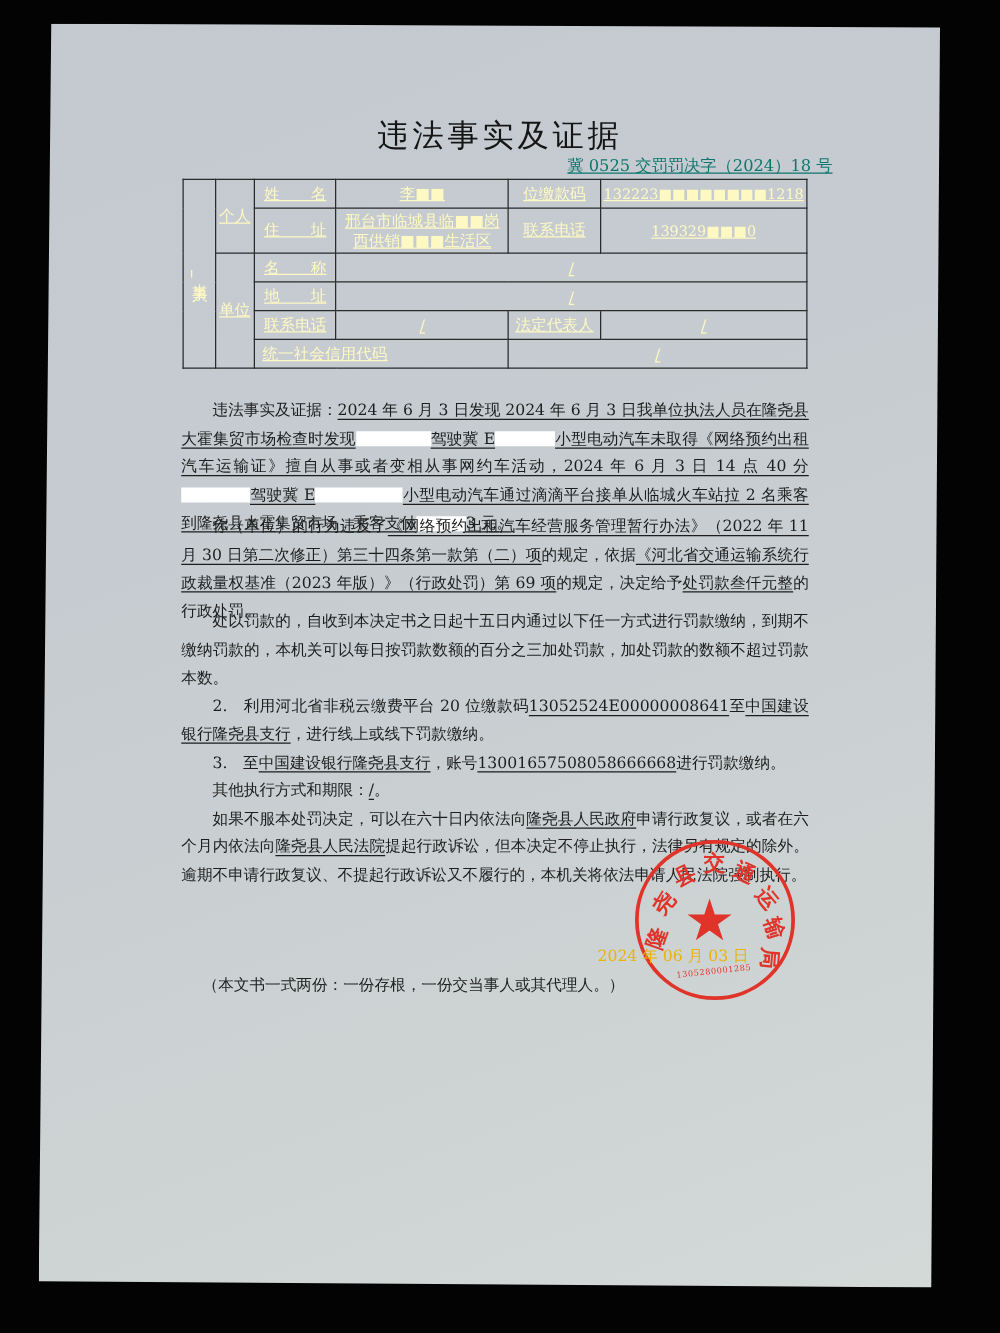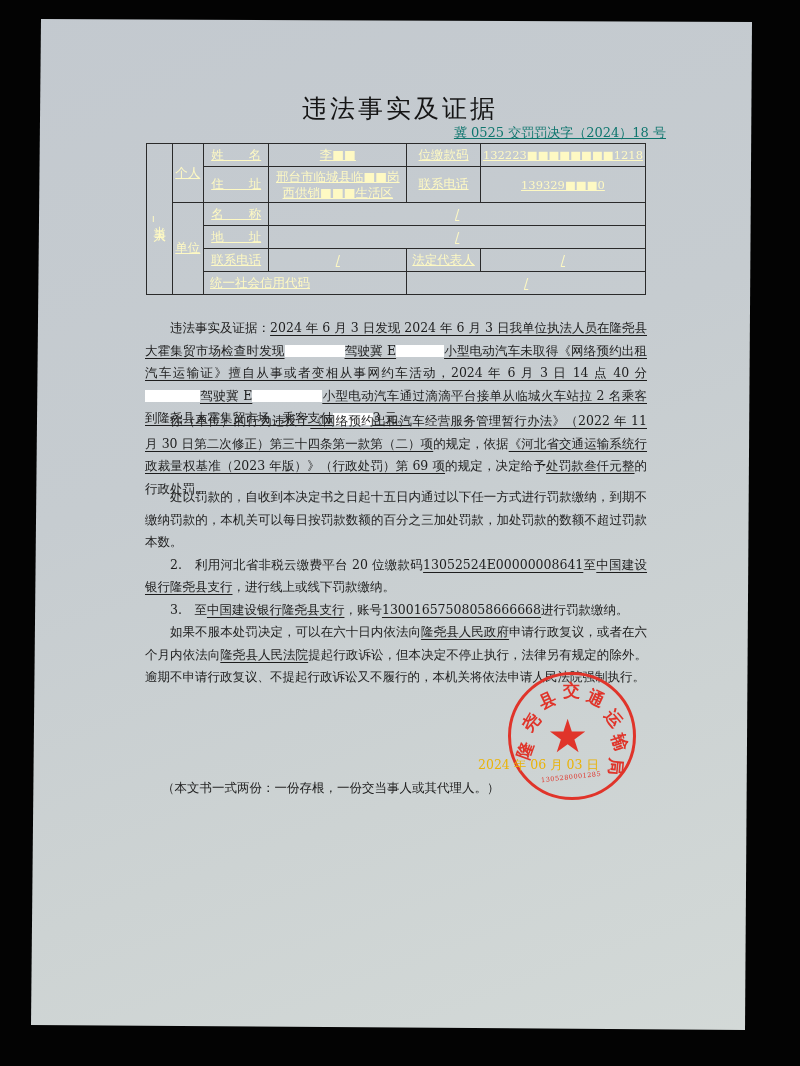--- a/index.html
+++ b/index.html
@@ -92,20 +92,23 @@
 
 <div class="body-text" style="top:462px">
   <div class="ind">处以罚款的，自收到本决定书之日起十五日内通过以下任一方式进行罚款缴纳，到期不缴纳罚款的，本机关可以每日按罚款数额的百分之三加处罚款，加处罚款的数额不超过罚款本数。</div>
   <div class="ind">
     <span>2.　利用河北省非税云缴费平台 20 位缴款码</span><u>13052524E00000008641</u><span>至</span><u>中国建设银行隆尧县支行</u><span>，进行线上或线下罚款缴纳。</span>
   </div>
   <div class="ind">
     <span>3.　至</span><u>中国建设银行隆尧县支行</u><span>，账号</span><u>13001657508058666668</u><span>进行罚款缴纳。</span>
   </div>
   <div class="ind">
+    <span>其他执行方式和期限：</span><u>/</u><span>。</span>
+  </div>
+  <div class="ind">
     <span>如果不服本处罚决定，可以在六十日内依法向</span><u>隆尧县人民政府</u><span>申请行政复议，或者在六个月内依法向</span><u>隆尧县人民法院</u><span>提起行政诉讼，但本决定不停止执行，法律另有规定的除外。逾期不申请行政复议、不提起行政诉讼又不履行的，本机关将依法申请人民法院强制执行。</span>
   </div>
 </div>
 
 <div class="stamp">
   <span class="stamp-arc" style="left:6px;top:64px;transform:rotate(-70deg)">隆</span>
   <span class="stamp-arc" style="left:12px;top:36px;transform:rotate(-50deg)">尧</span>
   <span class="stamp-arc" style="left:28px;top:14px;transform:rotate(-25deg)">县</span>
   <span class="stamp-arc" style="left:52px;top:4px;transform:rotate(0deg)">交</span>
   <span class="stamp-arc" style="left:76px;top:12px;transform:rotate(25deg)">通</span>

